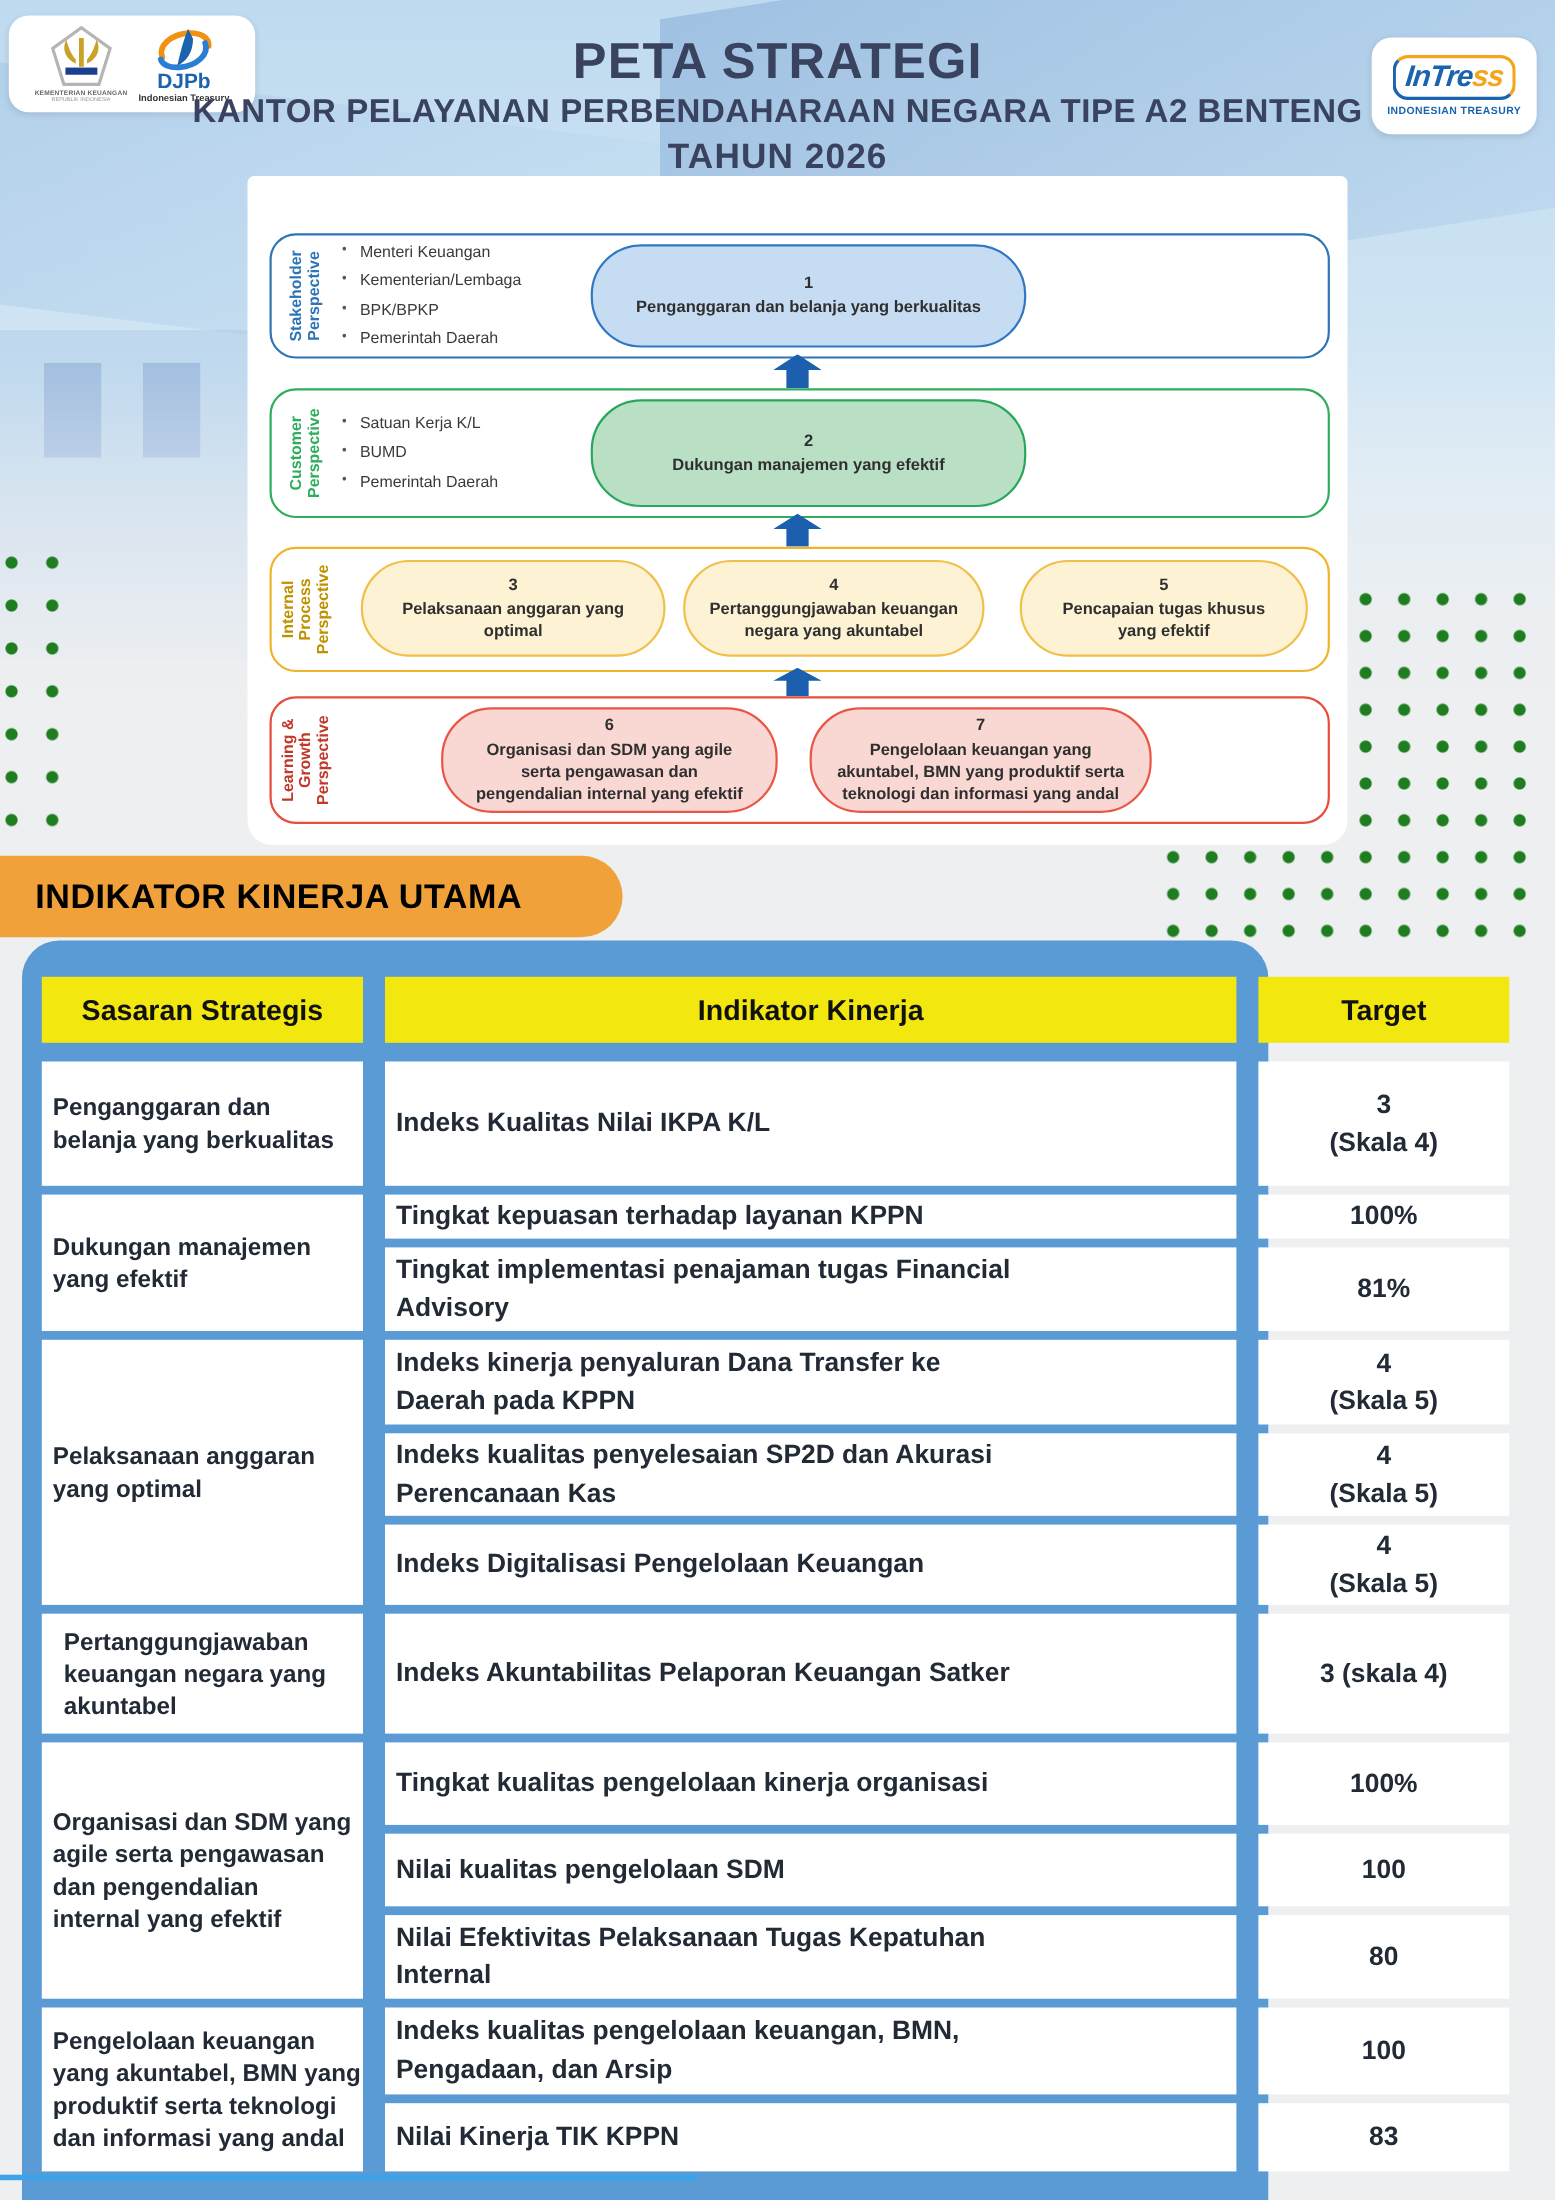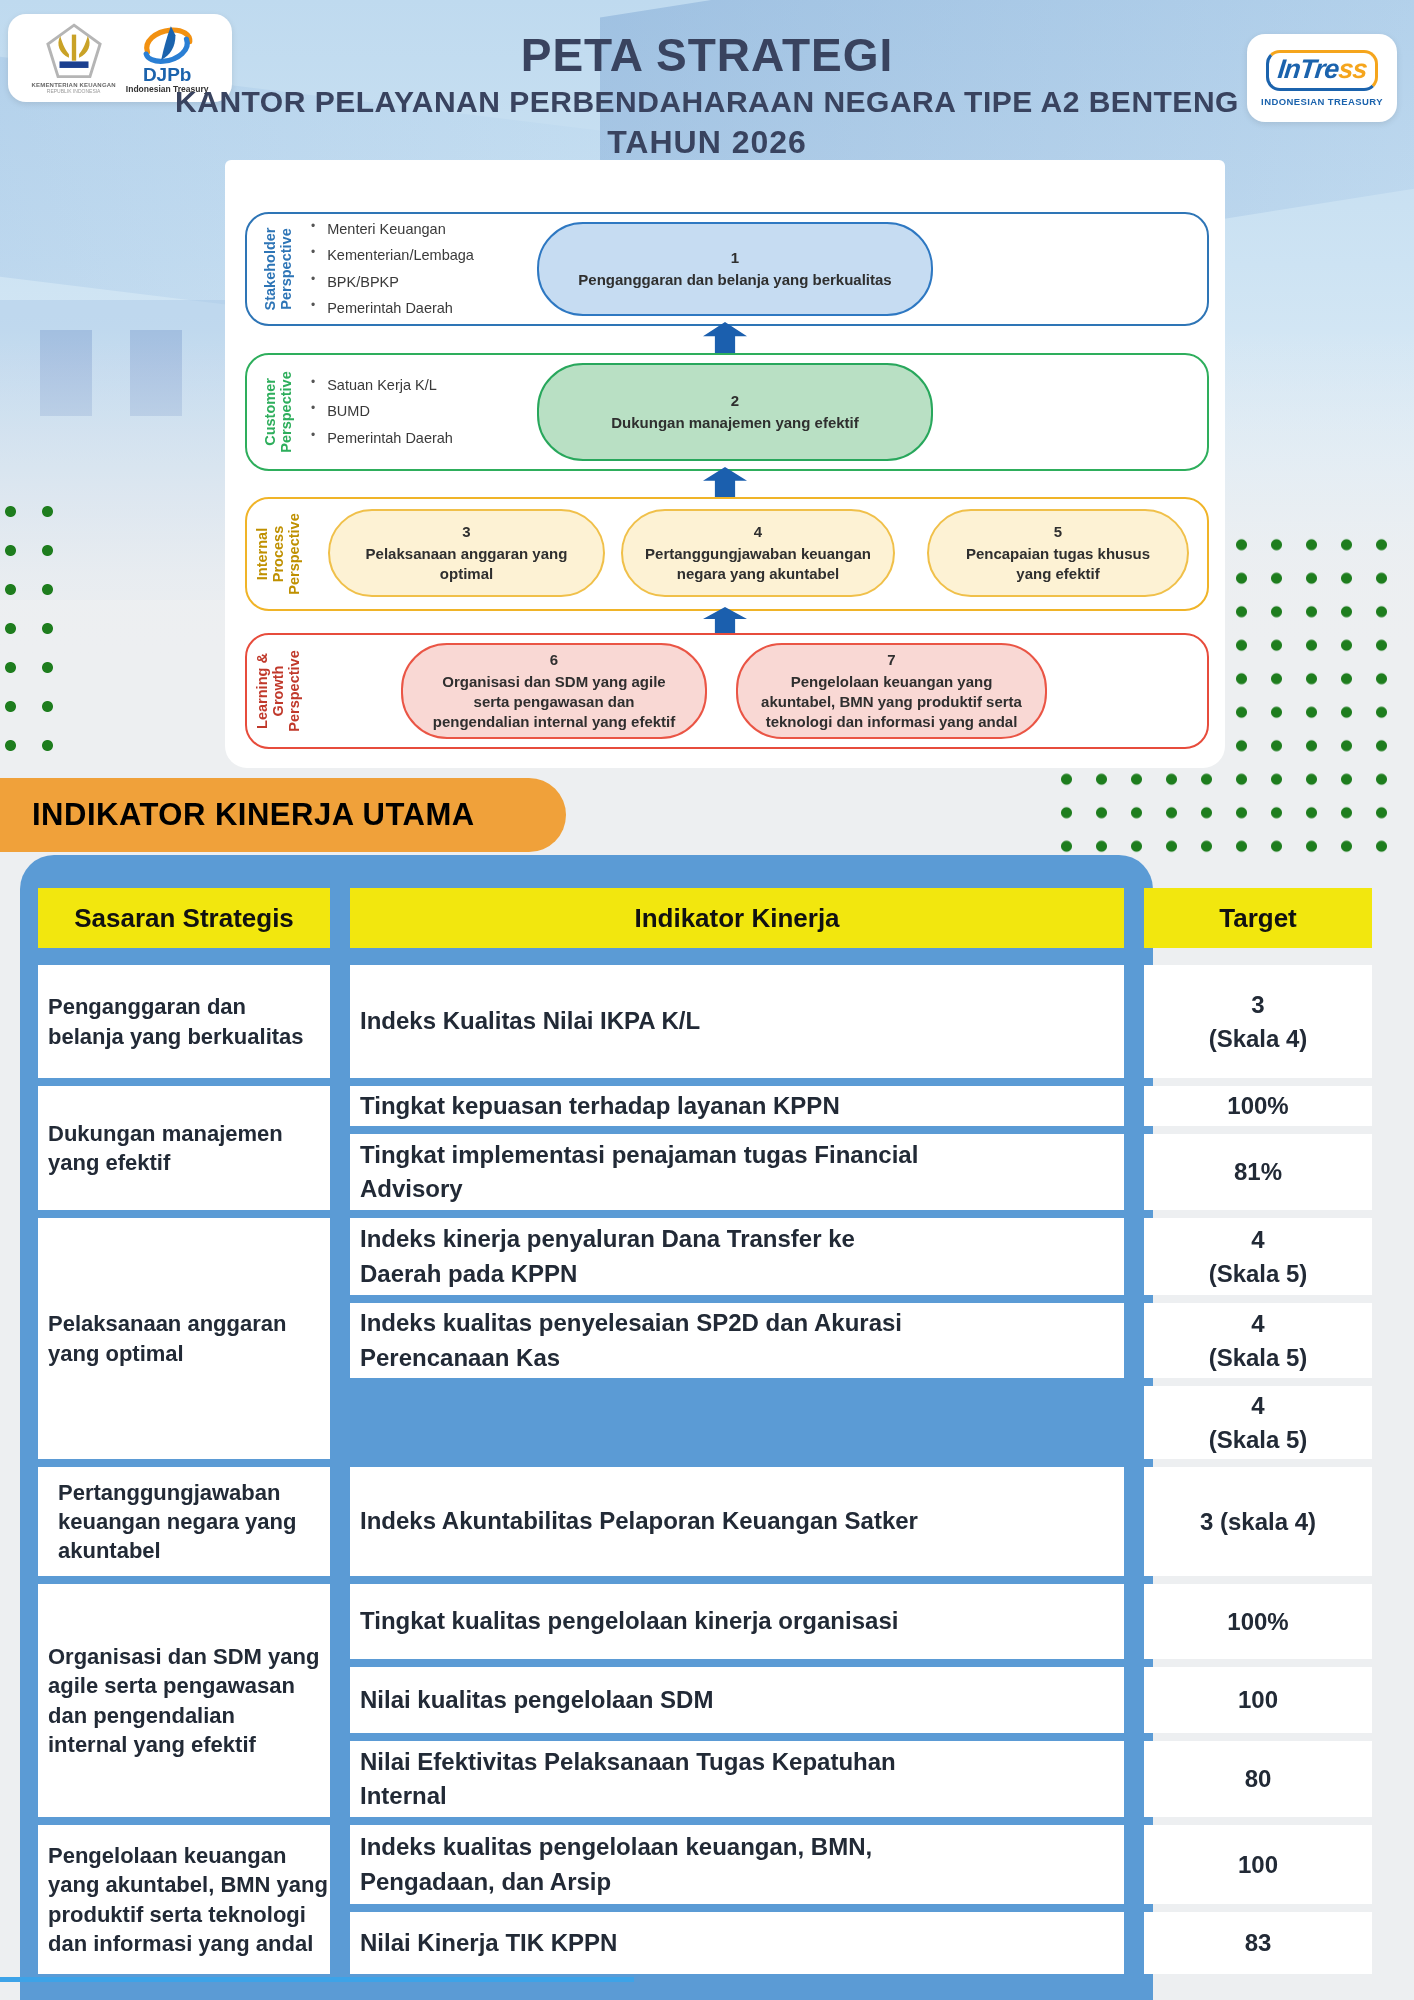--- a/index.html
+++ b/index.html
@@ -260,20 +260,21 @@
     <div class="cell icell preline c2" style="grid-row:5;">Indeks kinerja penyaluran Dana Transfer ke
 Daerah pada KPPN</div>
     <div class="cell tcell preline c3" style="grid-row:5;">4
 (Skala 5)</div>
 
     <div class="cell icell preline c2" style="grid-row:6;">Indeks kualitas penyelesaian SP2D dan Akurasi
 Perencanaan Kas</div>
     <div class="cell tcell preline c3" style="grid-row:6;">4
 (Skala 5)</div>
 
+    <div class="cell icell preline c2" style="grid-row:7;">Indeks Digitalisasi Pengelolaan Keuangan</div>
     <div class="cell tcell preline c3" style="grid-row:7;">4
 (Skala 5)</div>
 
     <div class="cell icell preline c2" style="grid-row:8;">Indeks Akuntabilitas Pelaporan Keuangan Satker</div>
     <div class="cell tcell preline c3" style="grid-row:8;">3 (skala 4)</div>
 
     <div class="cell icell preline c2" style="grid-row:9;">Tingkat kualitas pengelolaan kinerja organisasi</div>
     <div class="cell tcell preline c3" style="grid-row:9;">100%</div>
 
     <div class="cell icell preline c2" style="grid-row:10;">Nilai kualitas pengelolaan SDM</div>

